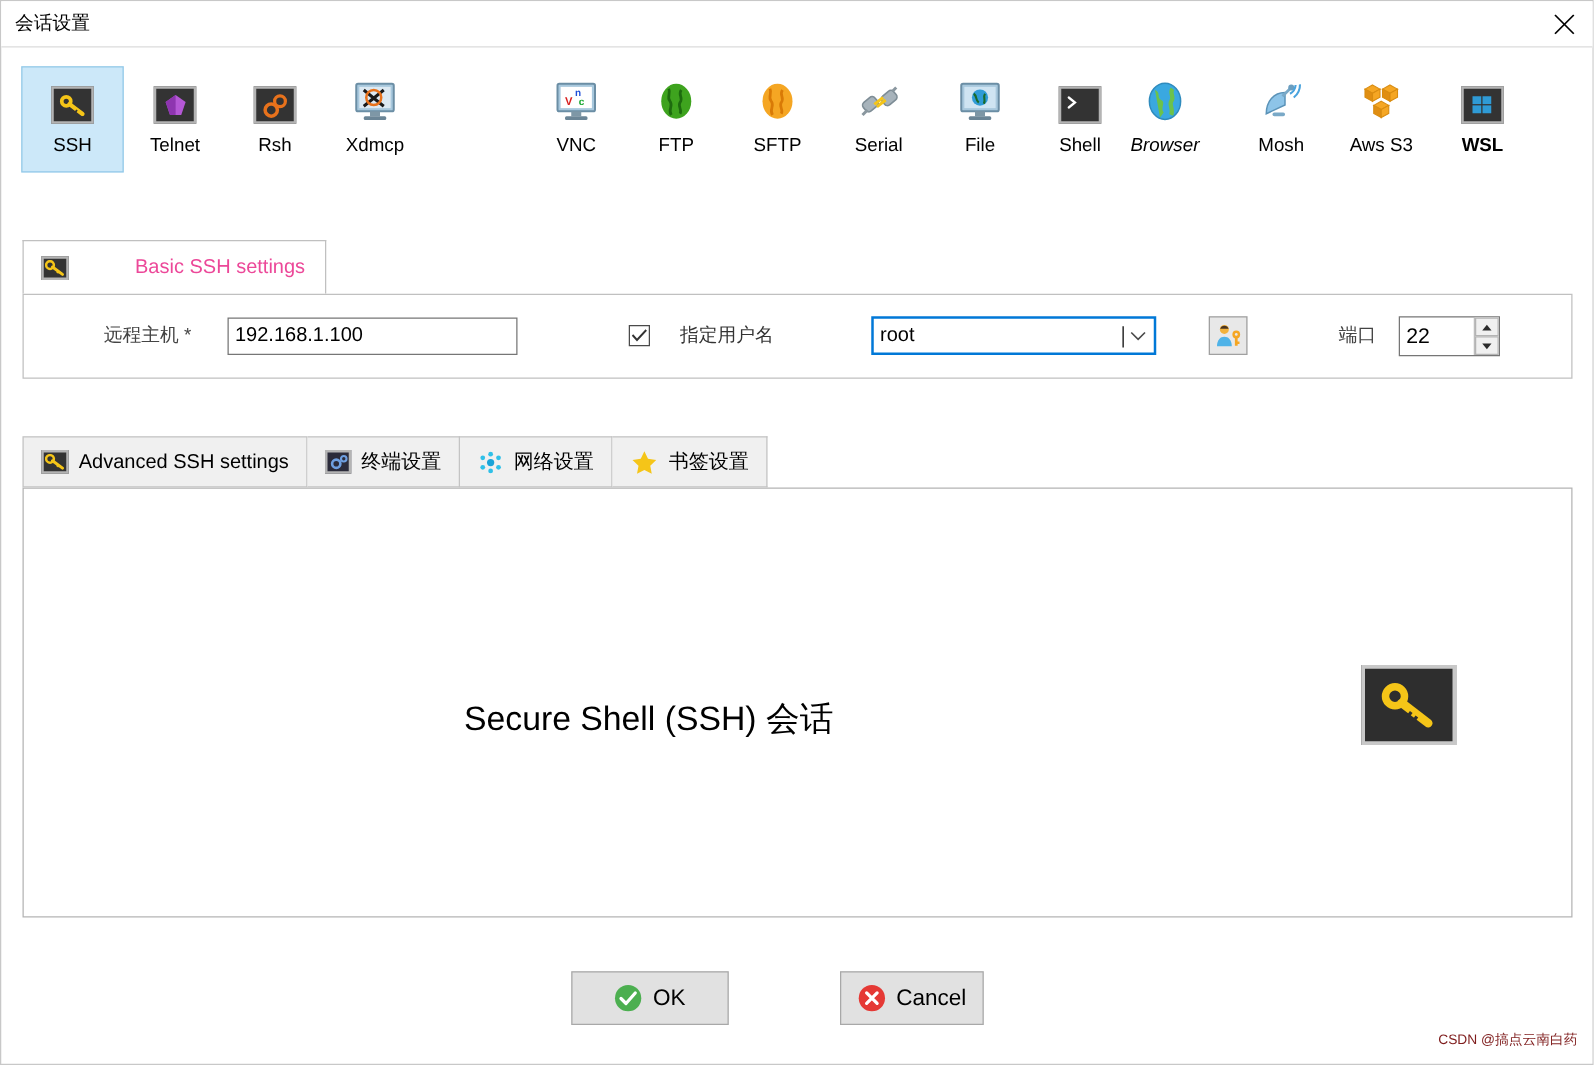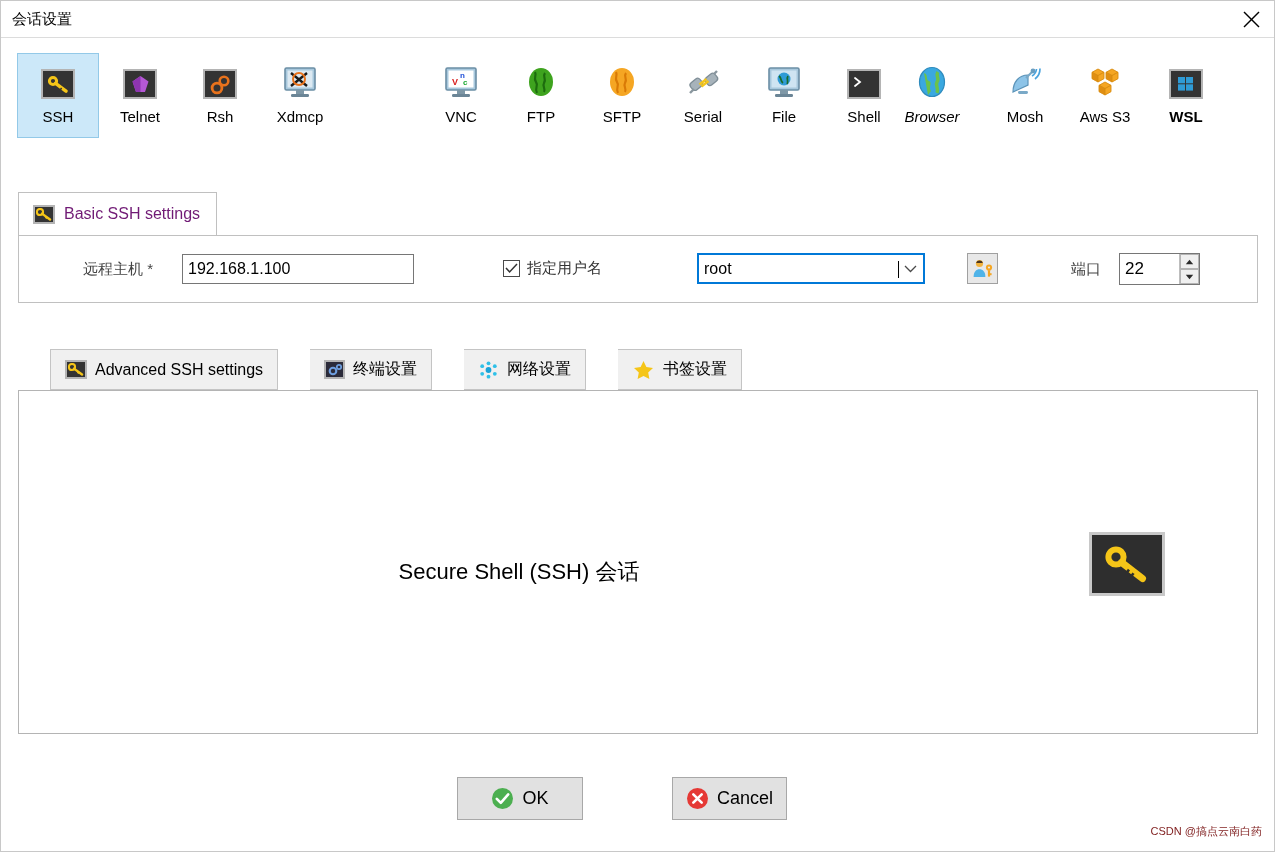--- a/index.html
+++ b/index.html
@@ -83,21 +83,21 @@
   }
   .basic-tab {
     position: absolute; left: 0; top: 0;
     height: 43px; padding: 0 16px 0 14px;
     background: #ffffff;
     border: 1px solid #c0c0c0;
     border-bottom: none;
     display: flex; align-items: center; gap: 9px;
     cursor: pointer;
   }
-  .basic-tab-label { font-size: 16px; color: #701a75; white-space: nowrap; }
+  .basic-tab-label { font-size: 16px; color: #ec4899; white-space: nowrap; margin-left: 44px; }
 
   .basic-panel {
     position: absolute; left: 17px; top: 234px;
     width: 1240px; height: 68px;
     background: #ffffff;
     border: 1px solid #c0c0c0;
   }
   .panel-label {
     position: absolute;
     font-size: 15px; color: #444444;
@@ -108,21 +108,21 @@
     background: #ffffff;
     border: 1px solid #767676;
     font-family: "Liberation Sans", sans-serif;
     font-size: 16px; color: #000000;
     padding: 0 5px;
     outline: none;
   }
 
   .chk-wrap {
     position: absolute;
-    display: flex; align-items: center; gap: 7px;
+    display: flex; align-items: center; gap: 24px;
     cursor: pointer;
   }
   .chk-box {
     width: 17px; height: 17px;
     border: 1px solid #4a4a4a;
     background: #ffffff;
     display: flex; align-items: center; justify-content: center;
   }
   .chk-label { font-size: 15px; color: #333333; white-space: nowrap; }
 
@@ -190,36 +190,35 @@
     display: flex;
   }
   .adv-tab {
     height: 41px;
     padding: 0 14px;
     background: #f0f0f0;
     border: 1px solid #c4c4c4;
     border-left: none;
     display: flex; align-items: center; gap: 8px;
     cursor: pointer;
-    margin-left: 32px;
   }
   .adv-tab:first-child { border-left: 1px solid #c4c4c4; }
   .adv-tab-label { font-size: 16px; color: #000000; white-space: nowrap; }
 
   .adv-panel {
     position: absolute; left: 17px; top: 389px;
     width: 1240px; height: 344px;
     background: #ffffff;
     border: 1px solid #b4b4b4;
   }
   .adv-center-text {
     position: absolute; left: 0; top: 166px;
     width: 1000px;
     text-align: center;
-    font-size: 22px; color: #000000;
+    font-size: 27px; color: #000000;
   }
   .adv-bigicon {
     position: absolute; left: 1070px; top: 141px;
     width: 76px; height: 64px;
     background: #2e2e2e;
     border: 3px solid #c8c8c8;
     display: flex; align-items: center; justify-content: center;
   }
 
   

